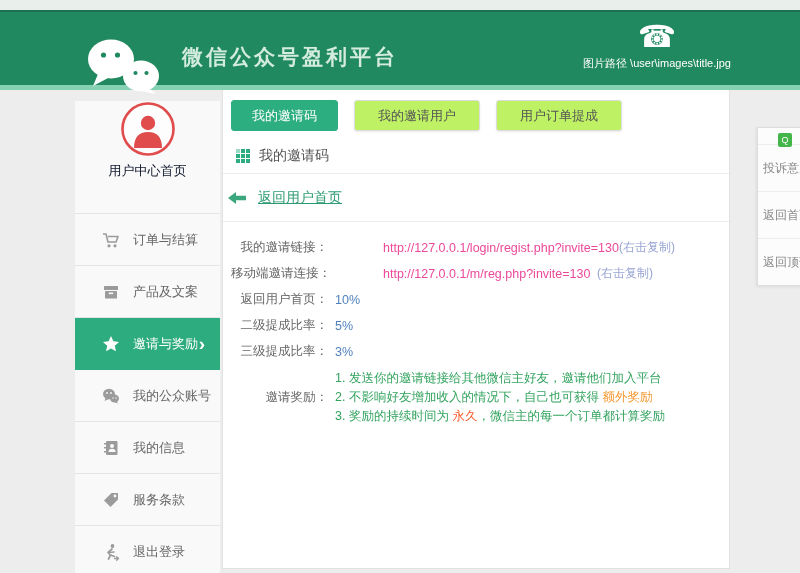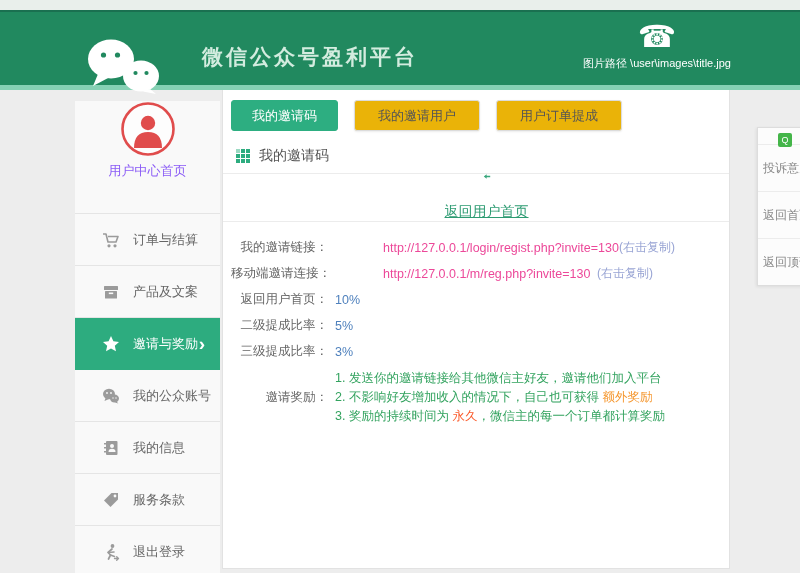--- a/index.html
+++ b/index.html
@@ -6,54 +6,54 @@
   body{
     width:800px;height:573px;overflow:hidden;position:relative;
     background:#ededed;
     font-family:"Liberation Sans","DejaVu Sans",sans-serif;
     -webkit-font-smoothing:antialiased;
   }
   
   .top-strip{height:10px;background:#e9efeb;}
   .header{height:73px;background:#21895f;border-top:2px solid #1a7050;position:relative;}
   .logo{position:absolute;left:86px;top:26px;}
-  .title{position:absolute;left:202px;top:31px;margin:0;font-size:21px;font-weight:bold;
+  .title{position:absolute;left:182px;top:31px;margin:0;font-size:21px;font-weight:bold;
          color:#d3ecdf;letter-spacing:3px;white-space:nowrap;}
   .header-right{position:absolute;right:68px;top:8px;width:150px;text-align:center;color:#fff;}
   .phone-icon{font-size:31px;line-height:34px;display:block;}
   .image-path{font-size:11px;margin-top:2px;white-space:nowrap;}
   .mint-strip{height:5px;background:#85d1b4;}
   
   .page{position:relative;height:483px;}
   
   .sidebar{position:absolute;left:75px;top:0;width:145px;height:100%;}
   .profile{background:#f9f9f9;height:112px;border-bottom:1px solid #e5e5e5;text-align:center;}
   .avatar{margin:11px auto 5px;display:block;}
-  .profile-label{font-size:13px;color:#8b5cf6;}
+  .profile-label{font-size:13px;color:#0f172a;}
   .side-item{background:#f9f9f9;height:51px;border-bottom:1px solid #e5e5e5;display:flex;
              align-items:center;padding-left:27px;gap:13px;font-size:13px;color:#666;
              cursor:pointer;position:relative;}
   .side-item .si{width:18px;height:18px;flex-shrink:0;}
   .side-item.active{background:#2dac7f;color:#fff;border-bottom:1px solid #2dac7f;}
   .chev{position:absolute;right:15px;font-size:19px;font-weight:bold;color:#fff;line-height:1;}
   
   .main{position:absolute;left:222px;top:0;width:508px;height:479px;background:#fff;
         border:1px solid #e2e2e2;border-top:none;box-sizing:border-box;}
   .tabs{display:flex;gap:16px;padding:10px 0 7px 8px;}
   .tab{height:31px;padding:0 23px;font-size:13px;border-radius:3px;border:1px solid #dcdcdc;
-       background:#eab308;color:#555;box-shadow:0 1px 2px rgba(0,0,0,.08);cursor:pointer;
+       background:#bef264;color:#555;box-shadow:0 1px 2px rgba(0,0,0,.08);cursor:pointer;
        font-family:inherit;}
   .tab.active{background:#2dae81;border-color:#2dae81;color:#fff;box-shadow:none;padding:0 20px;}
   .section-head{display:flex;align-items:center;gap:9px;height:35px;border-bottom:1px solid #ececec;
                 padding-left:13px;font-size:14px;color:#555;}
   .grid-icon{display:grid;grid-template-columns:repeat(3,4px);grid-auto-rows:4px;gap:1px;}
   .grid-icon i{background:#2dac7f;}
   .grid-icon i:first-child{background:#9bd9c2;}
-  .back-row{display:flex;align-items:center;gap:24px;height:47px;border-bottom:1px solid #ececec;
-            padding-left:21px;flex-direction:column;}
+  .back-row{display:flex;align-items:center;gap:11px;height:47px;border-bottom:1px solid #ececec;
+            padding-left:4px;}
   .back-link{font-size:14px;color:#2d9b72;text-decoration:underline;cursor:pointer;}
   .form{padding:17px 76px 0 8px;font-size:12.5px;}
   .frow{display:flex;align-items:center;margin-bottom:9px;}
   .flabel{width:97px;text-align:right;color:#666;flex-shrink:0;white-space:nowrap;}
   .fvalue{margin-left:7px;white-space:nowrap;}
   .fvalue.link{color:#ec4899;padding-left:48px;}
   .fvalue.rate{color:#4f81bd;}
   .fnote{margin-left:auto;color:#98a4d4;font-size:12px;white-space:nowrap;}
   .frow.reward{margin-top:1px;}
   .reward-lines{margin-left:7px;color:#33a35f;line-height:19px;white-space:nowrap;}

